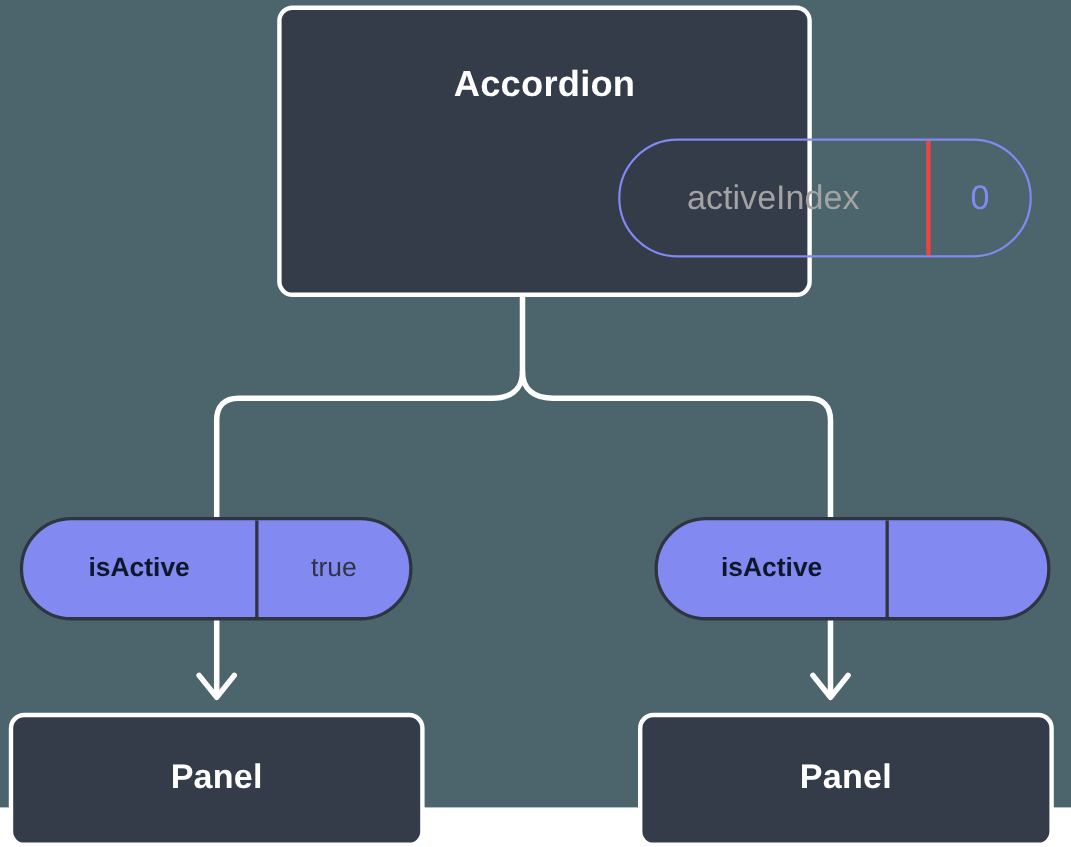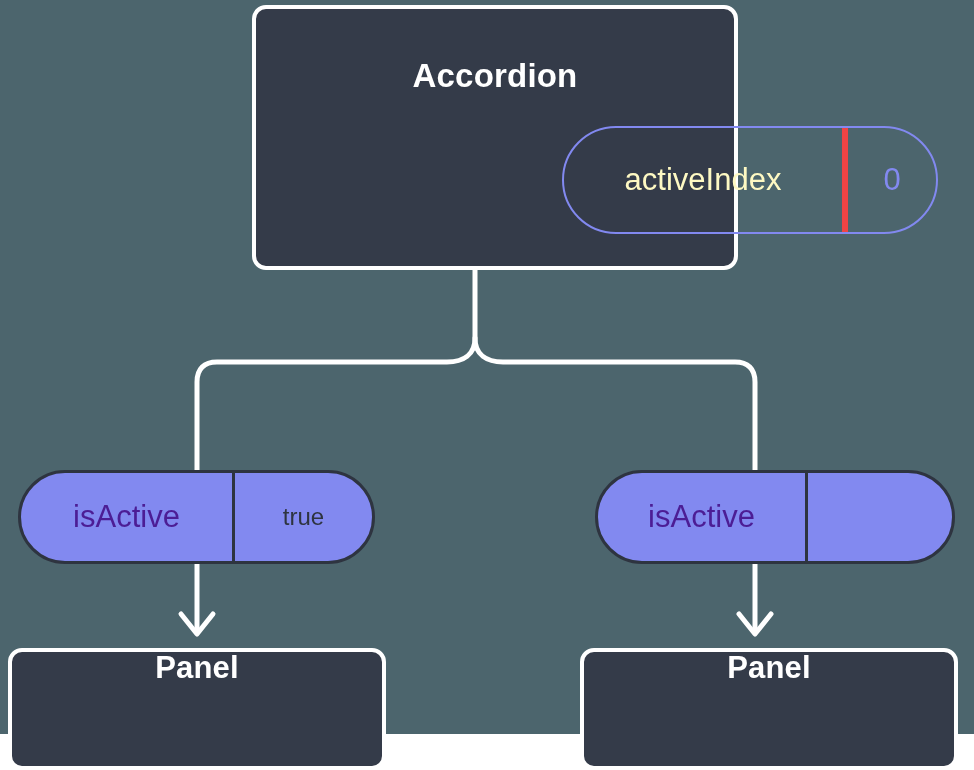--- a/index.html
+++ b/index.html
@@ -56,21 +56,21 @@
   #node-accordion .node-title {
     margin-top: 50px;
   }
   .panel-card {
     position: absolute;
     box-sizing: border-box;
     background: #343b49;
     border: 4px solid #ffffff;
     border-radius: 14px;
     display: flex;
-    align-items: flex-start;
+    align-items: center;
     justify-content: center;
   }
   #node-panel-left {
     left: 8px;
     top: 648px;
     width: 378px;
     height: 122px;
   }
   #node-panel-right {
     left: 580px;
@@ -94,22 +94,22 @@
     border-radius: 999px;
     display: flex;
     align-items: stretch;
     overflow: hidden;
   }
   .badge-outline .badge-key {
     flex: 0 0 278px;
     display: flex;
     align-items: center;
     justify-content: center;
-    border-right: 6px solid #ef4444;
-    color: #fef9c3;
+    border-right: 4px solid #ef4444;
+    color: #a3a3a3;
     font-size: 31px;
     white-space: nowrap;
   }
   .badge-outline .badge-val {
     flex: 1 1 auto;
     display: flex;
     align-items: center;
     justify-content: center;
     color: #8289f0;
     font-size: 31px;
@@ -135,23 +135,24 @@
   #pill-right {
     left: 595px;
     top: 470px;
     width: 360px;
   }
   .pill .pill-key {
     display: flex;
     align-items: center;
     justify-content: center;
     border-right: 3px solid #2e3440;
-    color: #4c1d95;
-    font-size: 31px;
-    white-space: nowrap;
+    color: #0f172a;
+    font-size: 24px;
+    white-space: nowrap;
+    font-weight: bold;
   }
   .pill .pill-val {
     flex: 1 1 auto;
     display: flex;
     align-items: center;
     justify-content: center;
     color: #2e3440;
     font-size: 24px;
     white-space: nowrap;
   }

